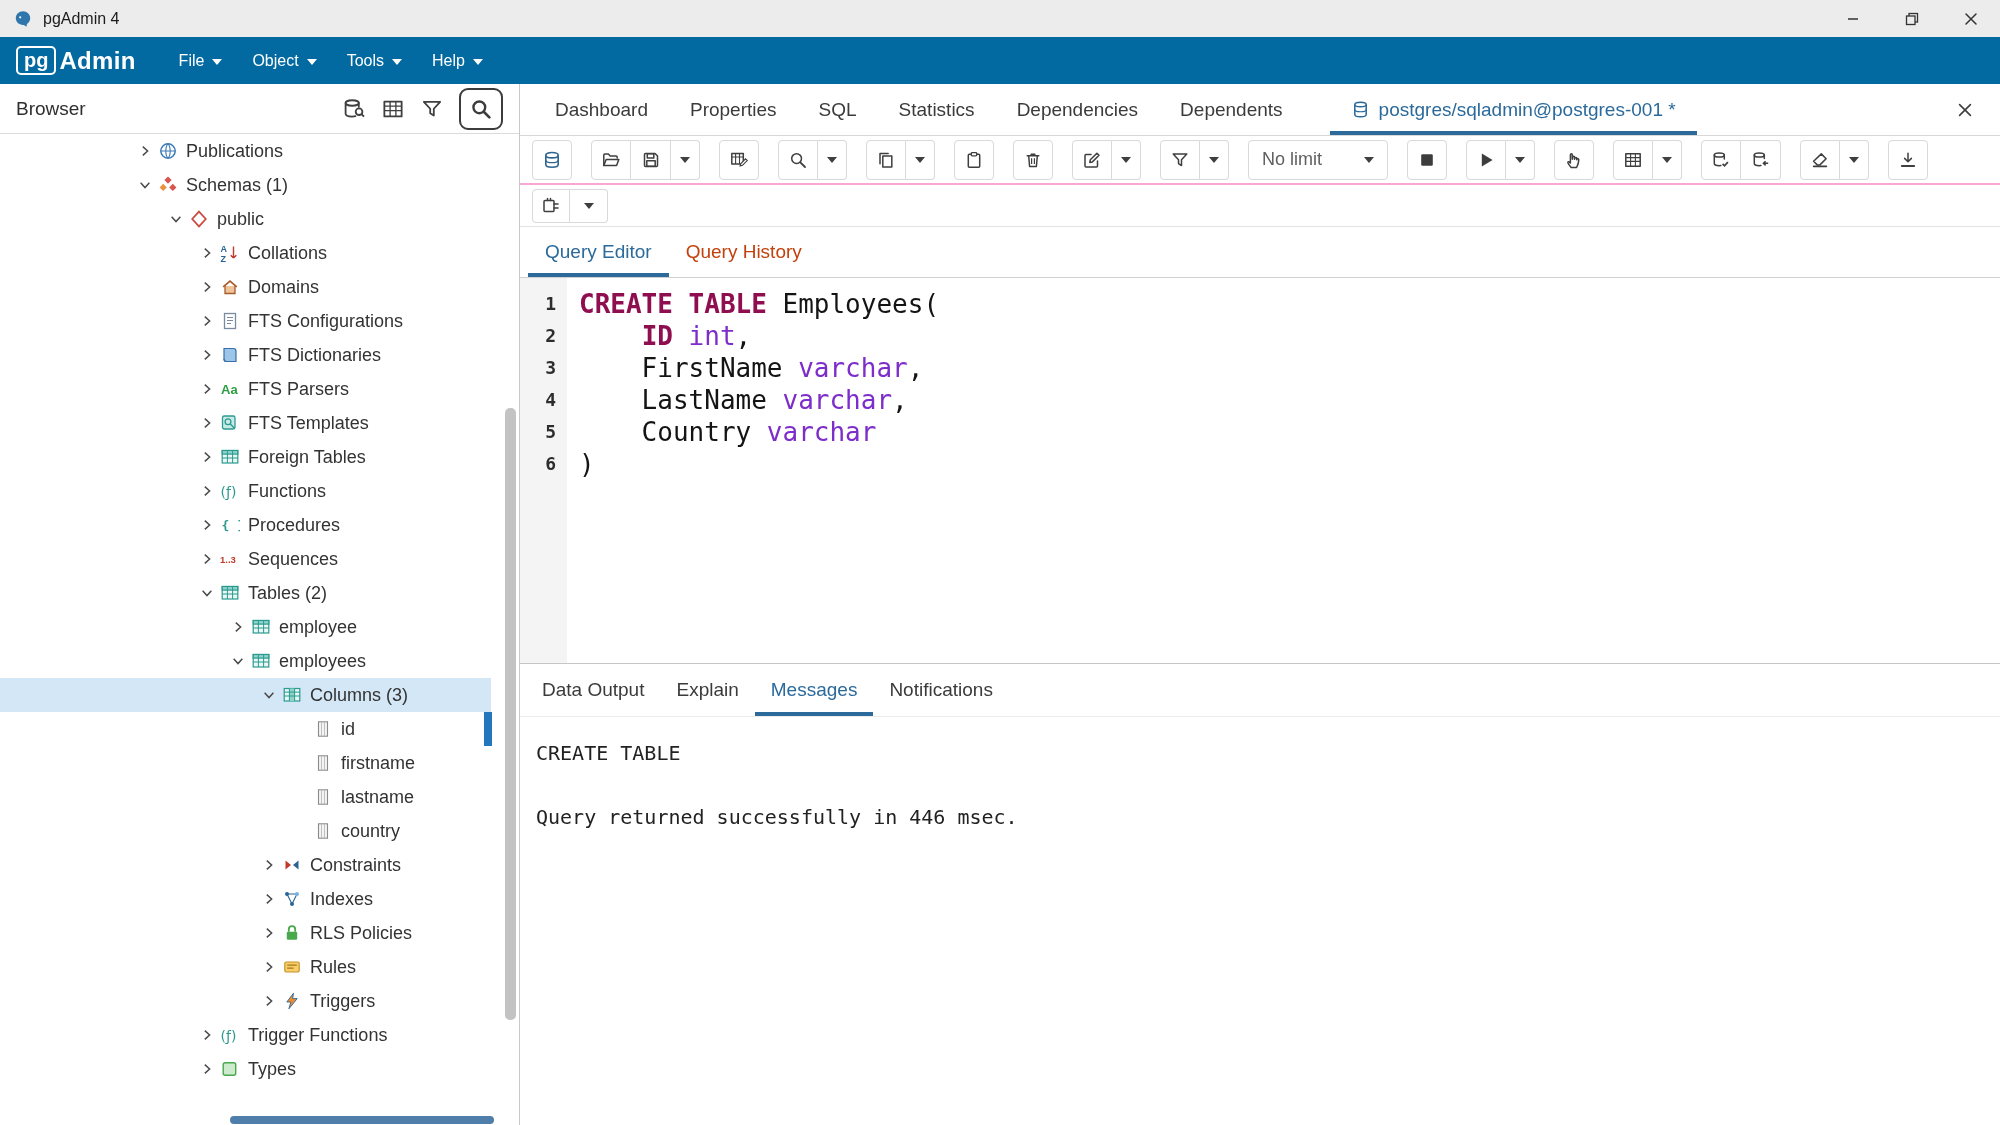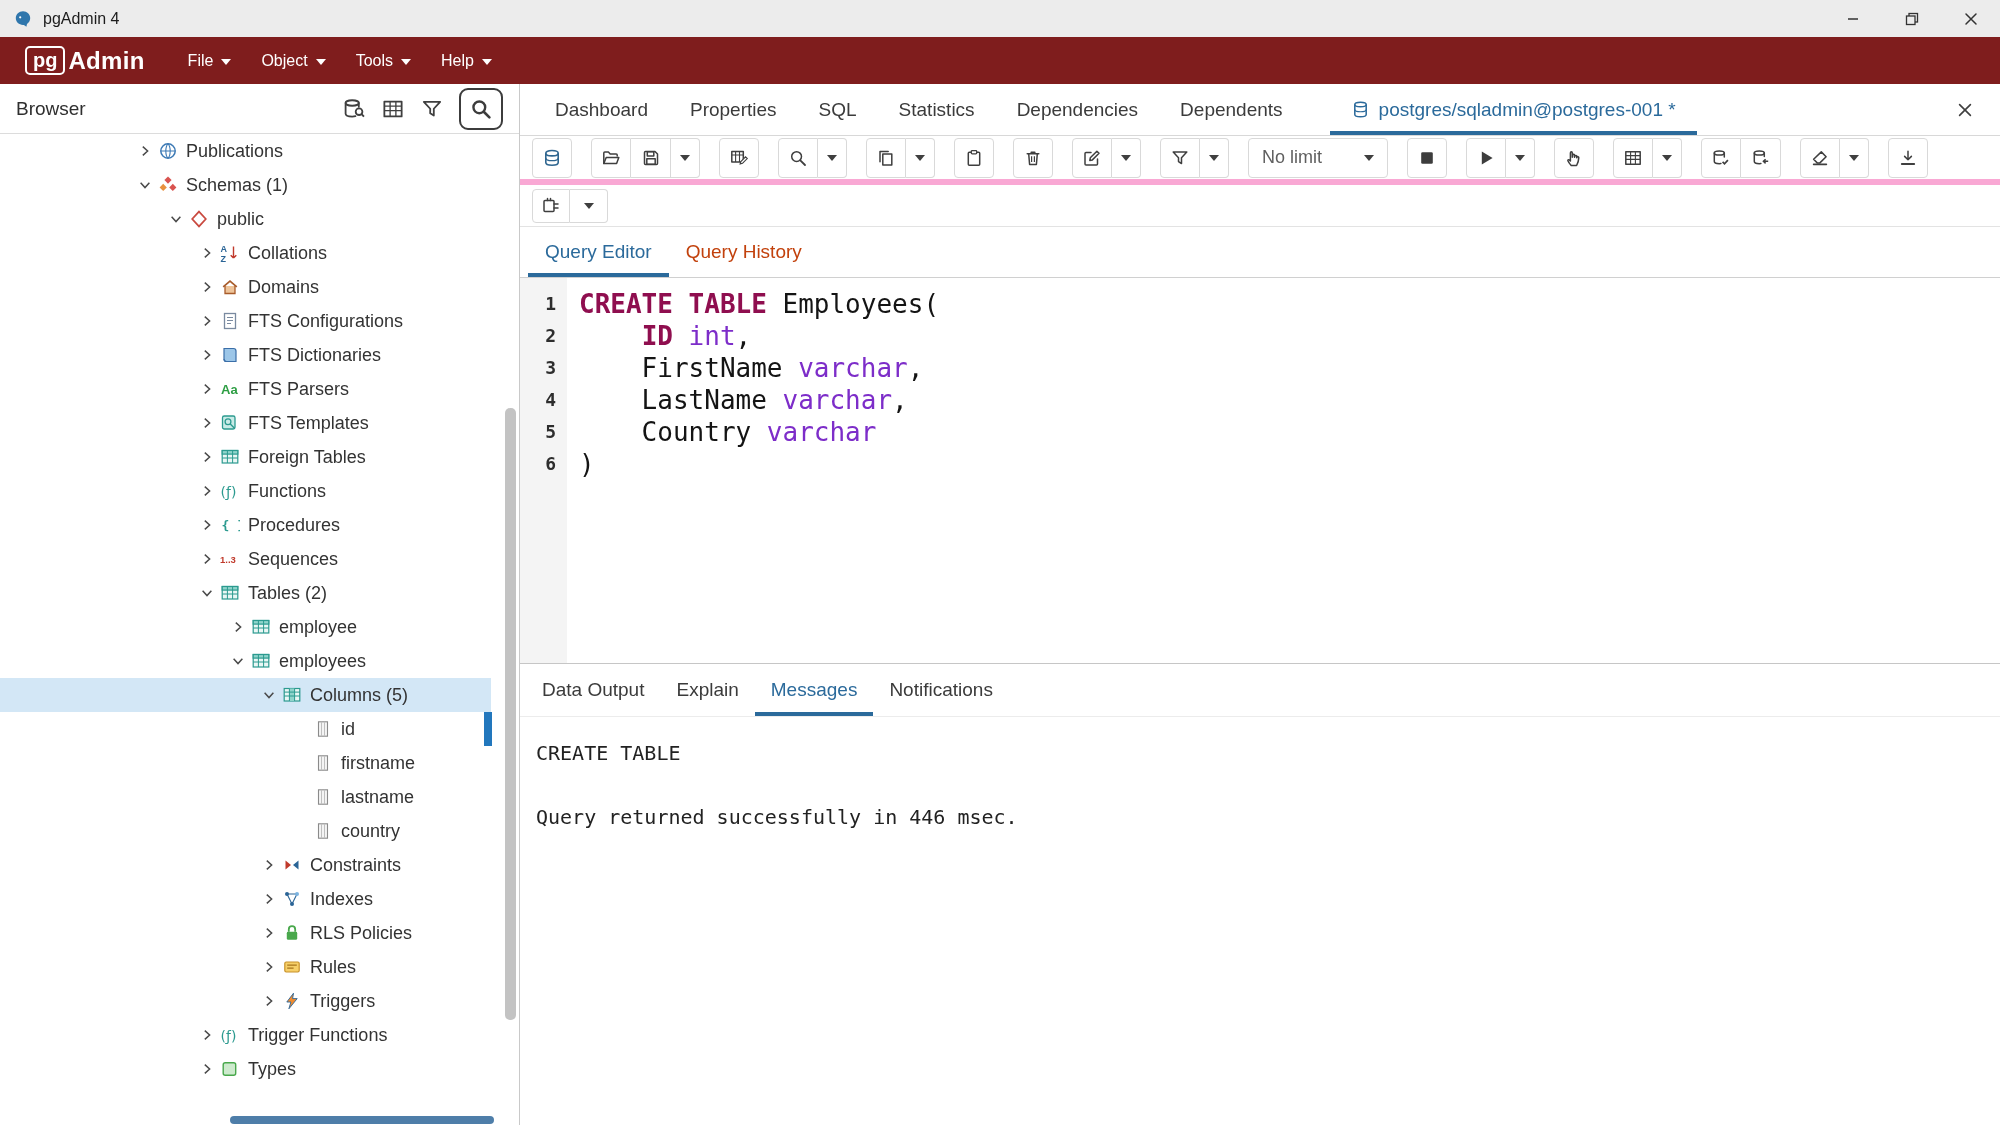--- a/index.html
+++ b/index.html
@@ -9,21 +9,21 @@
   .app{width:2000px;height:1125px;display:flex;flex-direction:column;}
 
   
   .titlebar{height:37px;background:#ececec;display:flex;align-items:center;padding-left:12px;flex:0 0 auto;}
   .app-icon{width:22px;height:22px;margin-right:9px;}
   .window-title{font-size:16px;color:#1c1c1c;}
   .win-controls{margin-left:auto;height:100%;display:flex;}
   .win-btn{width:59px;display:flex;align-items:center;justify-content:center;}
 
   
-  .menubar{height:47px;background:#7f1d1d;display:flex;align-items:center;padding:0 25px;flex:0 0 auto;}
+  .menubar{height:47px;background:#0369a1;display:flex;align-items:center;padding:0 16px;flex:0 0 auto;}
   .brand{display:flex;align-items:center;margin-right:28px;}
   .brand-pg{color:#fff;font-weight:bold;font-size:20px;border:2px solid #fff;border-radius:5px;padding:1px 6px;}
   .brand-admin{color:#fff;font-weight:bold;font-size:24px;margin-left:3px;letter-spacing:.3px;}
   .menu-item{display:flex;align-items:center;gap:8px;color:#fff;font-size:16px;padding:0 15px;height:100%;cursor:default;}
   .caret-w{width:0;height:0;border-left:5px solid transparent;border-right:5px solid transparent;border-top:6px solid #fff;margin-top:3px;}
 
   .body{flex:1;display:flex;min-height:0;}
 
   
   .sidebar{width:520px;flex:0 0 auto;border-right:1px solid #c9c9c9;display:flex;flex-direction:column;position:relative;background:#fff;}
@@ -42,21 +42,21 @@
   .sel-mark{position:absolute;right:27px;top:628px;width:8px;height:34px;background:#2277bd;}
   .h-scroll{position:absolute;left:230px;bottom:1px;width:264px;height:8px;background:#4e7ea9;border-radius:4px;}
 
   
   .main{flex:1;display:flex;flex-direction:column;min-width:0;}
   .tabs-row{height:52px;flex:0 0 auto;display:flex;align-items:stretch;border-bottom:1px solid #d8d8d8;padding-left:14px;}
   .tab{display:flex;align-items:center;padding:0 21px;font-size:19px;color:#3b3b3b;}
   .tab.active{color:#2b6a9b;gap:9px;margin-left:26px;box-shadow:inset 0 -4px 0 #2b6a9b;}
   .tabs-close{margin-left:auto;align-self:center;margin-right:26px;}
 
-  .toolbar{height:49px;flex:0 0 auto;border-bottom:6px solid #f9a8d4;display:flex;align-items:center;padding-left:12px;gap:19px;}
+  .toolbar{height:49px;flex:0 0 auto;border-bottom:2px solid #f9a8d4;display:flex;align-items:center;padding-left:12px;gap:19px;}
   .btn-group{display:flex;}
   .tbtn{height:40px;min-width:40px;background:#fff;border:1px solid #d9d9d9;display:flex;align-items:center;justify-content:center;padding:0;}
   .btn-group .tbtn+.tbtn{border-left:none;}
   .btn-group .tbtn:first-child{border-radius:4px 0 0 4px;}
   .btn-group .tbtn:last-child{border-radius:0 4px 4px 0;}
   .btn-group .tbtn:only-child{border-radius:4px;}
   .caret-btn{min-width:29px;}
   .caret-dark{width:0;height:0;border-left:5px solid transparent;border-right:5px solid transparent;border-top:6px solid #3f3f3f;}
   .limit-select{height:40px;width:140px;border:1px solid #d9d9d9;border-radius:4px;display:flex;align-items:center;justify-content:space-between;padding:0 13px;font-size:18px;color:#5f5f5f;background:#fff;}
 
@@ -410,21 +410,21 @@
                 <path d="M3 5.5l5 5.5 5-5.5" fill="none" stroke="#4a4a4a" stroke-width="1.7"></path>
               </svg>
             </span>
             <span class="tree-ico">
               <svg viewBox="0 0 20 20" width="20" height="20" xmlns="http://www.w3.org/2000/svg">
                 <rect x="2.2" y="3.5" width="15.6" height="12.5" fill="#eaf7f5" stroke="#2b9a8f" stroke-width="1.2"></rect>
                 <rect x="7.4" y="3.5" width="5.2" height="12.5" fill="#8fd4cb"></rect>
                 <path d="M7.4 3.5v12.5M12.6 3.5v12.5M2.2 7.1h15.6M2.2 11h15.6" stroke="#2b9a8f" stroke-width="1"></path>
               </svg>
             </span>
-            <span class="tree-label">Columns (5)</span>
+            <span class="tree-label">Columns (3)</span>
           </div>
           <div class="tree-row" style="padding-left: 289px;">
             <span class="chev"></span>
             <span class="tree-ico">
               <svg viewBox="0 0 20 20" width="20" height="20" xmlns="http://www.w3.org/2000/svg">
                 <rect x="5.5" y="2.8" width="9" height="14.4" fill="#f4f4f4" stroke="#8a8a8a" stroke-width="1.1"></rect>
                 <path d="M8.5 2.8v14.4M11.5 2.8v14.4" stroke="#bfbfbf" stroke-width="1"></path>
               </svg>
             </span>
             <span class="tree-label">id</span>

